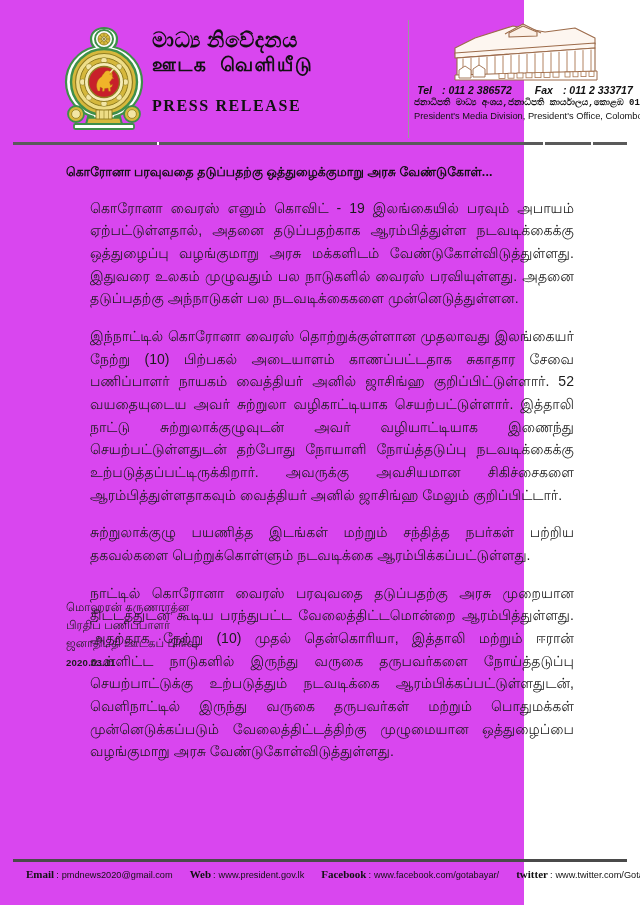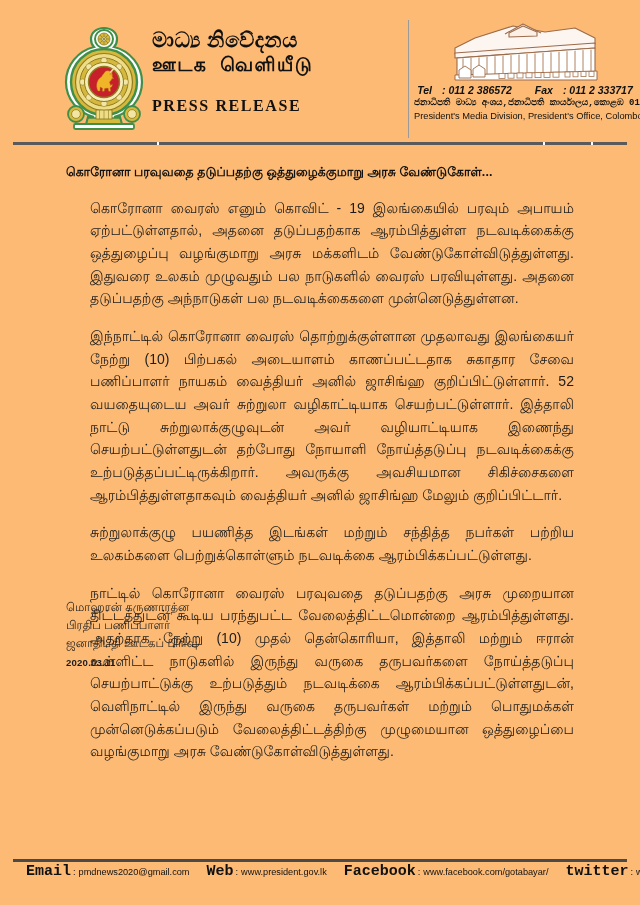--- a/index.html
+++ b/index.html
@@ -9,24 +9,24 @@
   }
   body {
     width: 640px;
     height: 905px;
     font-family: "Liberation Sans", sans-serif;
     color: #1a1a1a;
     position: relative;
     overflow: hidden;
   }
   .page {
-    width: 640px;
+    width: 524px;
     height: 905px;
     position: relative;
-    background: #fdba74;
+    background: #d946ef;
   }
 
   
   .header {
     position: relative;
     height: 132px;
     padding: 0;
   }
   .emblem-wrap {
     position: absolute;
@@ -211,22 +211,22 @@
     align-items: baseline;
     justify-content: flex-start;
     white-space: nowrap;
   }
   .f-item {
     display: flex;
     align-items: baseline;
     margin-right: 17px;
   }
   .f-label {
-    font-family: Liberation Mono, monospace;
-    font-size: 15px;
+    font-family: Liberation Serif, serif;
+    font-size: 11px;
     font-weight: bold;
     color: #111;
   }
   .f-sep {
     font-family: "Liberation Sans", sans-serif;
     font-size: 9.2px;
     color: #111;
     padding: 0 3px 0 2px;
   }
   .f-value {
@@ -381,21 +381,21 @@
   <div class="rule-top">
     <div class="notch" style="left:144px"></div>
     <div class="notch" style="left:530px"></div>
     <div class="notch" style="left:578px"></div>
   </div>
 
   <div class="body-area">
     <div class="doc-title">கொரோனா பரவுவதை தடுப்பதற்கு ஒத்துழைக்குமாறு அரசு வேண்டுகோள்...</div>
     <div class="para">கொரோனா வைரஸ் எனும் கொவிட் - 19 இலங்கையில் பரவும் அபாயம் ஏற்பட்டுள்ளதால், அதனை தடுப்பதற்காக ஆரம்பித்துள்ள நடவடிக்கைக்கு ஒத்துழைப்பு வழங்குமாறு அரசு மக்களிடம் வேண்டுகோள்விடுத்துள்ளது. இதுவரை உலகம் முழுவதும் பல நாடுகளில் வைரஸ் பரவியுள்ளது. அதனை தடுப்பதற்கு அந்நாடுகள் பல நடவடிக்கைகளை முன்னெடுத்துள்ளன.</div>
     <div class="para">இந்நாட்டில் கொரோனா வைரஸ் தொற்றுக்குள்ளான முதலாவது இலங்கையர் நேற்று (10) பிற்பகல் அடையாளம் காணப்பட்டதாக சுகாதார சேவை பணிப்பாளர் நாயகம் வைத்தியர் அனில் ஜாசிங்ஹ குறிப்பிட்டுள்ளார். 52 வயதையுடைய அவர் சுற்றுலா வழிகாட்டியாக செயற்பட்டுள்ளார். இத்தாலி நாட்டு சுற்றுலாக்குழுவுடன் அவர் வழியாட்டியாக இணைந்து செயற்பட்டுள்ளதுடன் தற்போது நோயாளி நோய்த்தடுப்பு நடவடிக்கைக்கு உற்படுத்தப்பட்டிருக்கிறார். அவருக்கு அவசியமான சிகிச்சைகளை ஆரம்பித்துள்ளதாகவும் வைத்தியர் அனில் ஜாசிங்ஹ மேலும் குறிப்பிட்டார்.</div>
-    <div class="para">சுற்றுலாக்குழு பயணித்த இடங்கள் மற்றும் சந்தித்த நபர்கள் பற்றிய உலகம்களை பெற்றுக்கொள்ளும் நடவடிக்கை ஆரம்பிக்கப்பட்டுள்ளது.</div>
+    <div class="para">சுற்றுலாக்குழு பயணித்த இடங்கள் மற்றும் சந்தித்த நபர்கள் பற்றிய தகவல்களை பெற்றுக்கொள்ளும் நடவடிக்கை ஆரம்பிக்கப்பட்டுள்ளது.</div>
     <div class="para">நாட்டில் கொரோனா வைரஸ் பரவுவதை தடுப்பதற்கு அரசு முறையான திட்டத்துடன் கூடிய பரந்துபட்ட வேலைத்திட்டமொன்றை ஆரம்பித்துள்ளது. அதற்காக நேற்று (10) முதல் தென்கொரியா, இத்தாலி மற்றும் ஈரான் உள்ளிட்ட நாடுகளில் இருந்து வருகை தருபவர்களை நோய்த்தடுப்பு செயற்பாட்டுக்கு உற்படுத்தும் நடவடிக்கை ஆரம்பிக்கப்பட்டுள்ளதுடன், வெளிநாட்டில் இருந்து வருகை தருபவர்கள் மற்றும் பொதுமக்கள் முன்னெடுக்கப்படும் வேலைத்திட்டத்திற்கு முழுமையான ஒத்துழைப்பை வழங்குமாறு அரசு வேண்டுகோள்விடுத்துள்ளது.</div>
   </div>
 
   <div class="sig-block">
     <div class="sig-line">மொஹான் கருணாரத்ன</div>
     <div class="sig-line">பிரதிப் பணிப்பாளர்</div>
     <div class="sig-line">ஜனாதிபதி ஊடகப் பிரிவு</div>
     <div class="sig-date">2020.03.11</div>
   </div>
 

